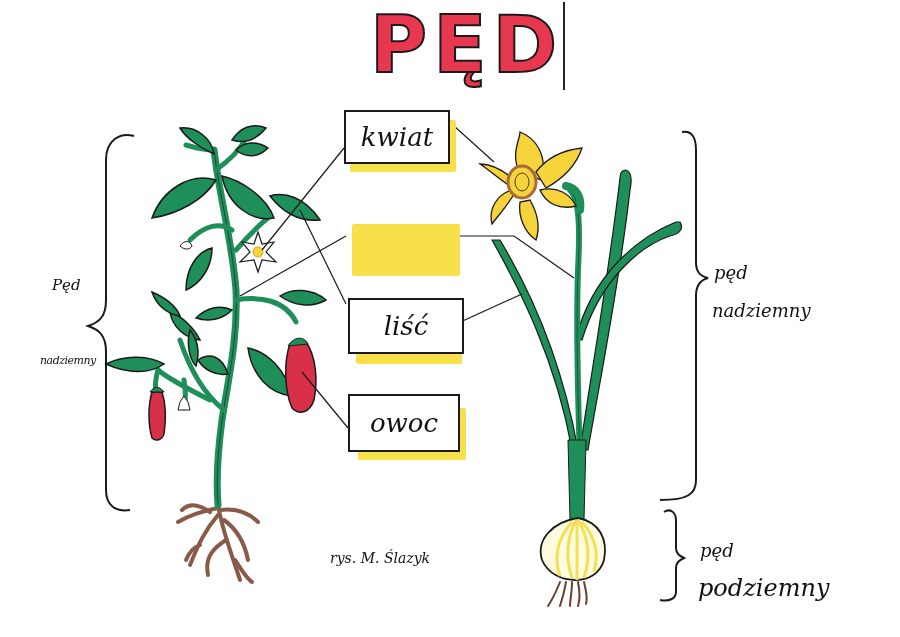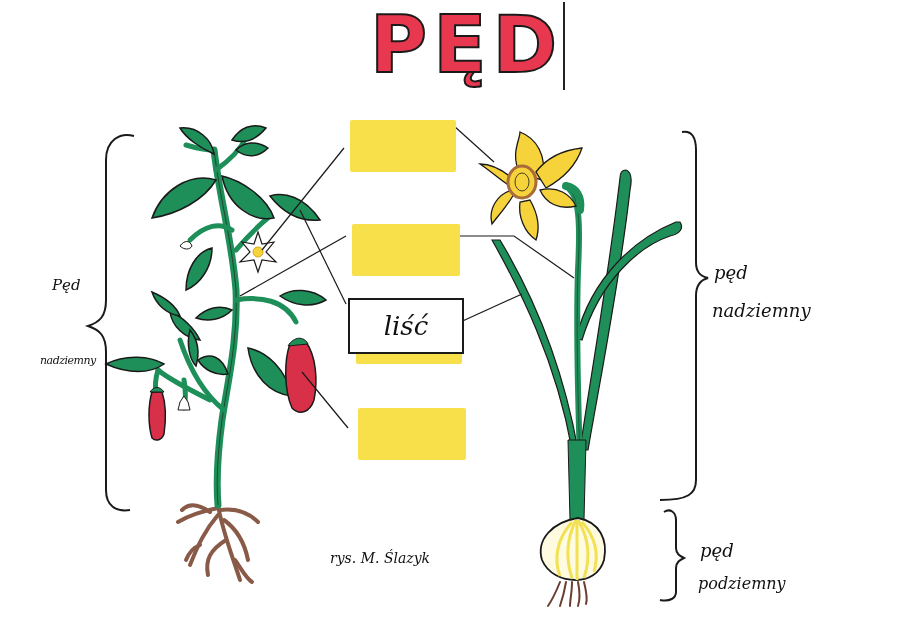--- a/index.html
+++ b/index.html
@@ -157,34 +157,40 @@
       <path d="M454,236 L514,236 L574,278"></path>
 
       <path d="M300,210 L346,304"></path>
       <path d="M456,324 L522,294"></path>
 
       <path d="M302,372 L348,428"></path>
     </g>
   </svg>
 
   <div class="label-shadow" style="left:350px;top:120px;width:106px;height:52px;"></div>
+  <div class="label-box" style="left:344px;top:110px;width:106px;height:54px;">
+    <span>kwiat</span>
+  </div>
 
   <div class="label-shadow" style="left:352px;top:224px;width:108px;height:52px;"></div>
 
   <div class="label-shadow" style="left:356px;top:312px;width:106px;height:52px;"></div>
   <div class="label-box" style="left:348px;top:298px;width:116px;height:56px;">
     <span>liść</span>
   </div>
 
   <div class="label-shadow" style="left:358px;top:408px;width:108px;height:52px;"></div>
+  <div class="label-box" style="left:348px;top:394px;width:112px;height:58px;">
+    <span>owoc</span>
+  </div>
 
   <div class="hand-text" style="left:52px;top:276px;font-size:15px;">Pęd</div>
   <div class="hand-text" style="left:40px;top:354px;font-size:11px;letter-spacing:-0.5px;">nadziemny</div>
 
   <div class="hand-text" style="left:714px;top:262px;font-size:18px;">pęd</div>
   <div class="hand-text" style="left:712px;top:300px;font-size:18px;">nadziemny</div>
 
   <div class="hand-text" style="left:700px;top:540px;font-size:18px;">pęd</div>
-  <div class="hand-text" style="left:698px;top:574px;font-size:16px;font-style:italic;">podziemny</div>
+  <div class="hand-text" style="left:698px;top:574px;font-size:24px;font-style:italic;">podziemny</div>
 
   <div class="hand-text" style="left:330px;top:550px;font-size:14px;">rys. M. Ślazyk</div>
 
 </div>
 
 </body></html>

